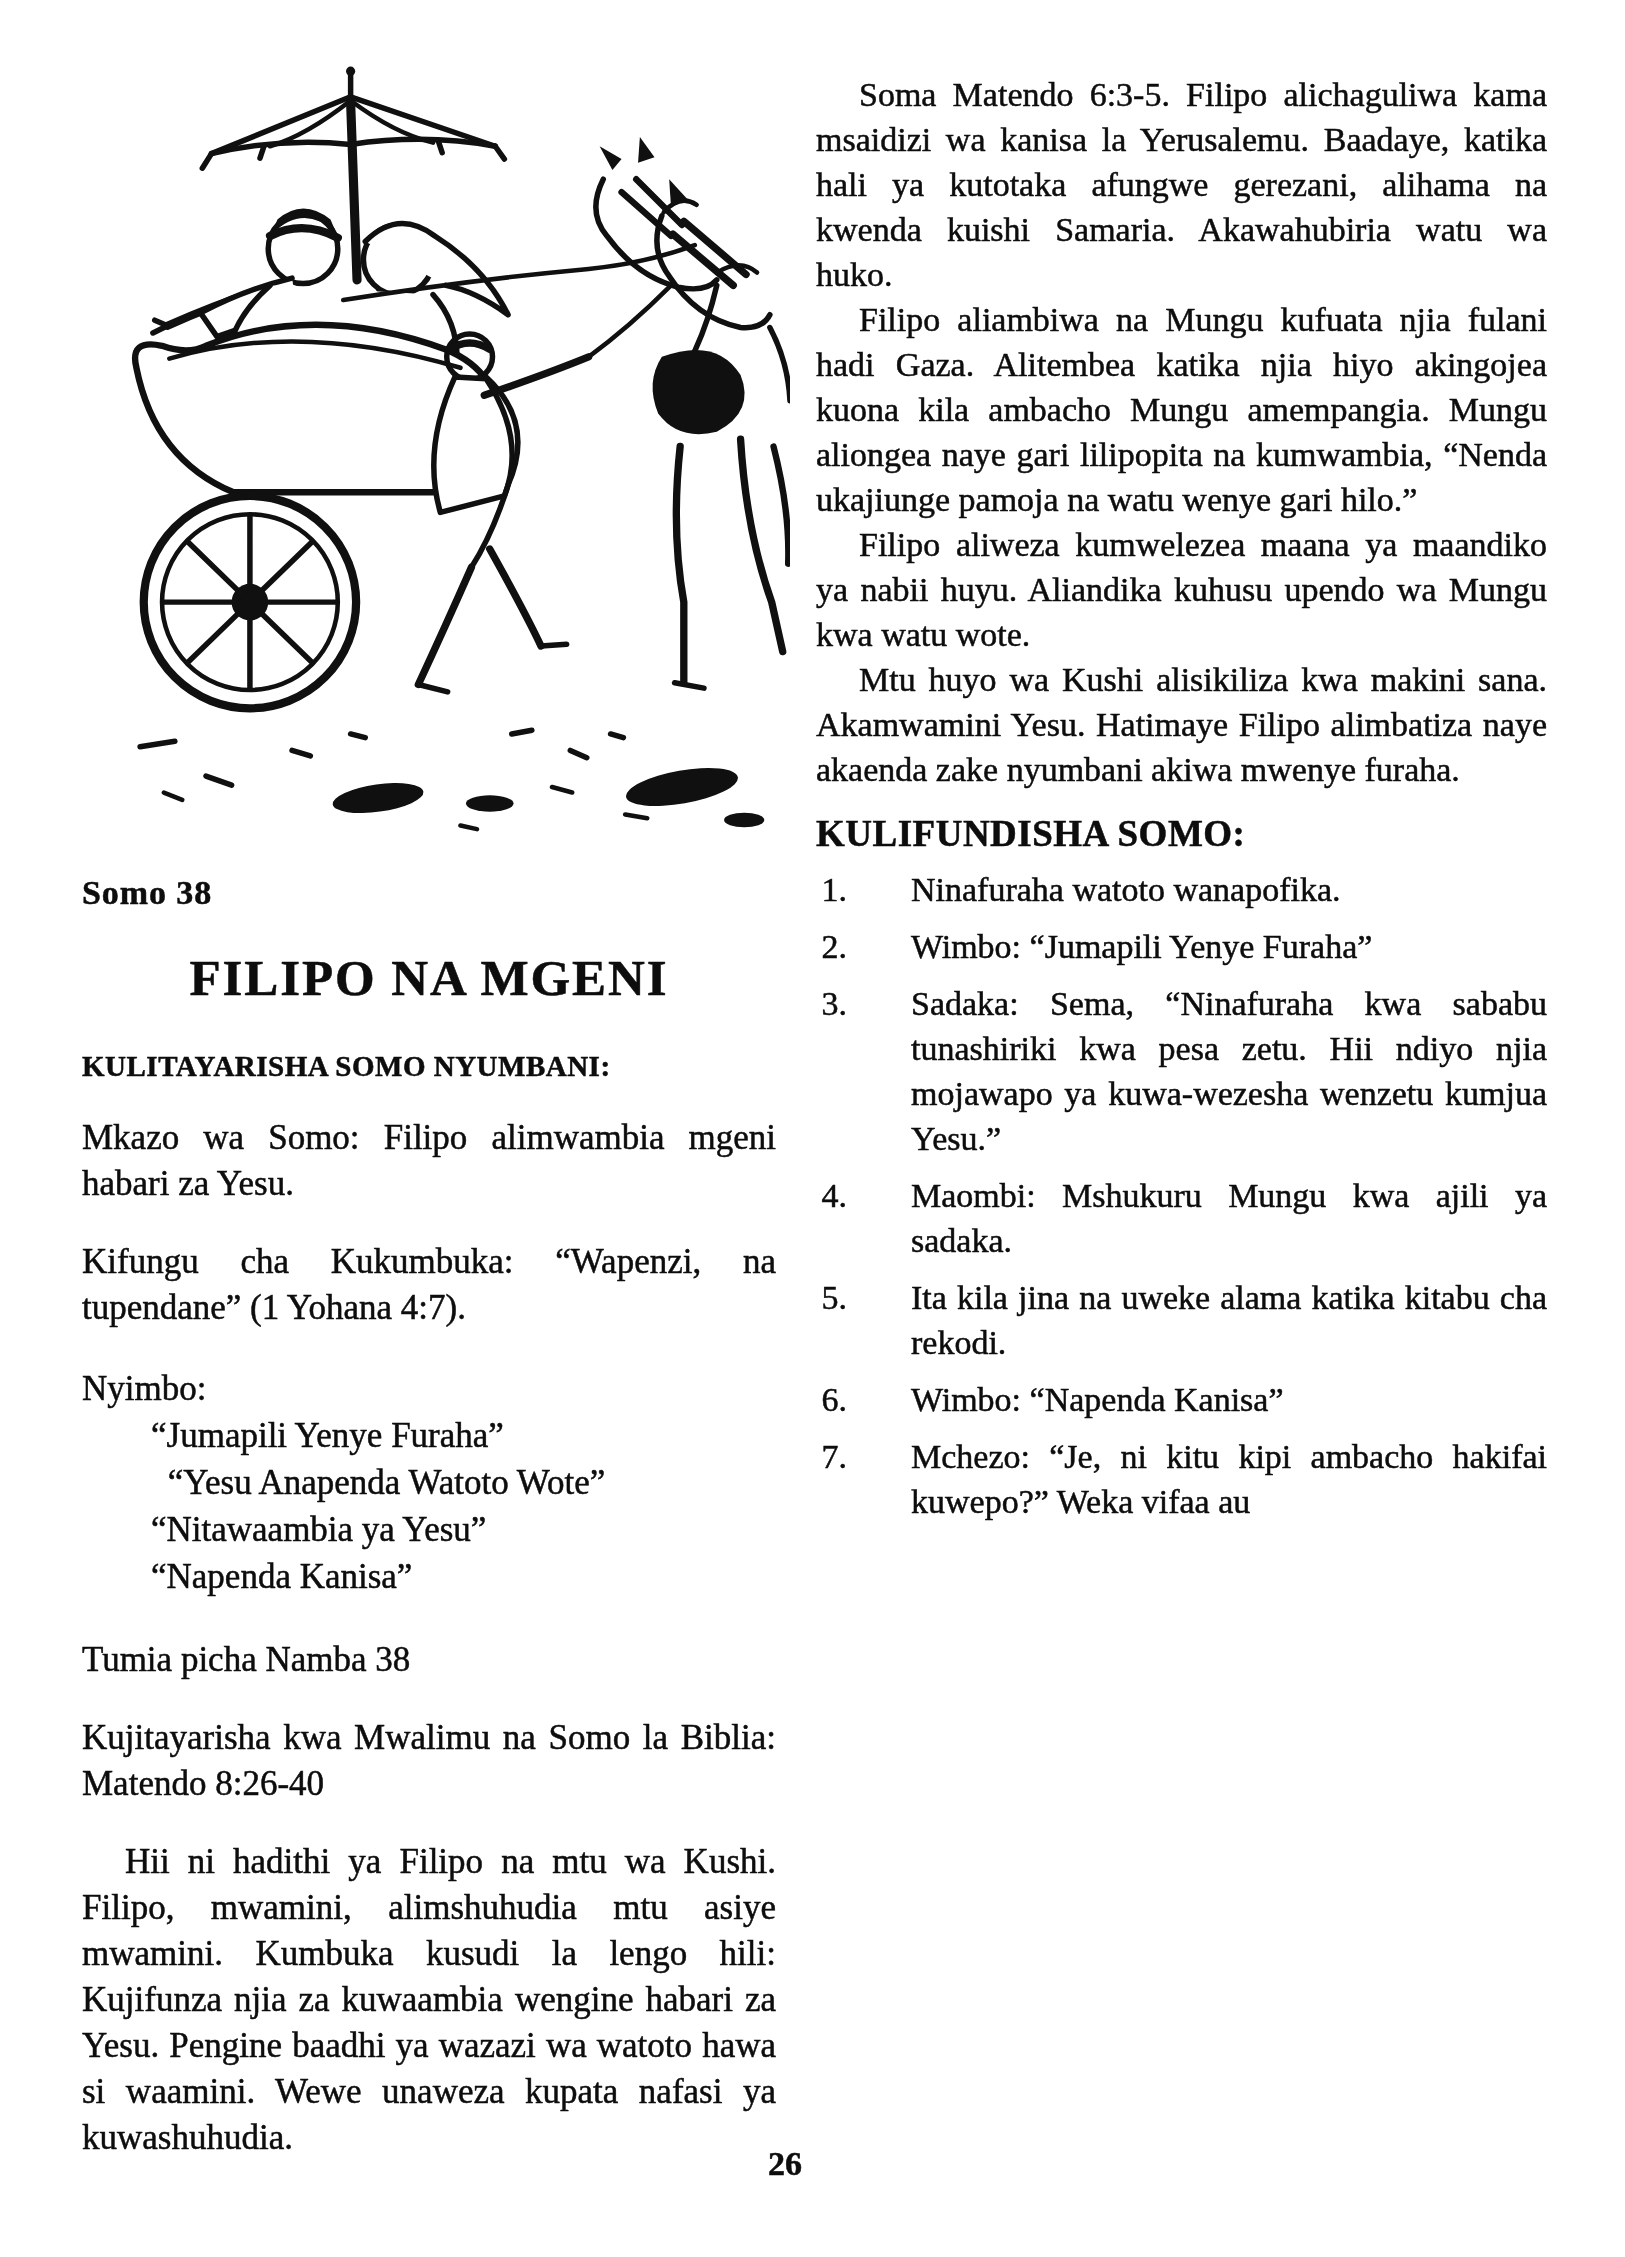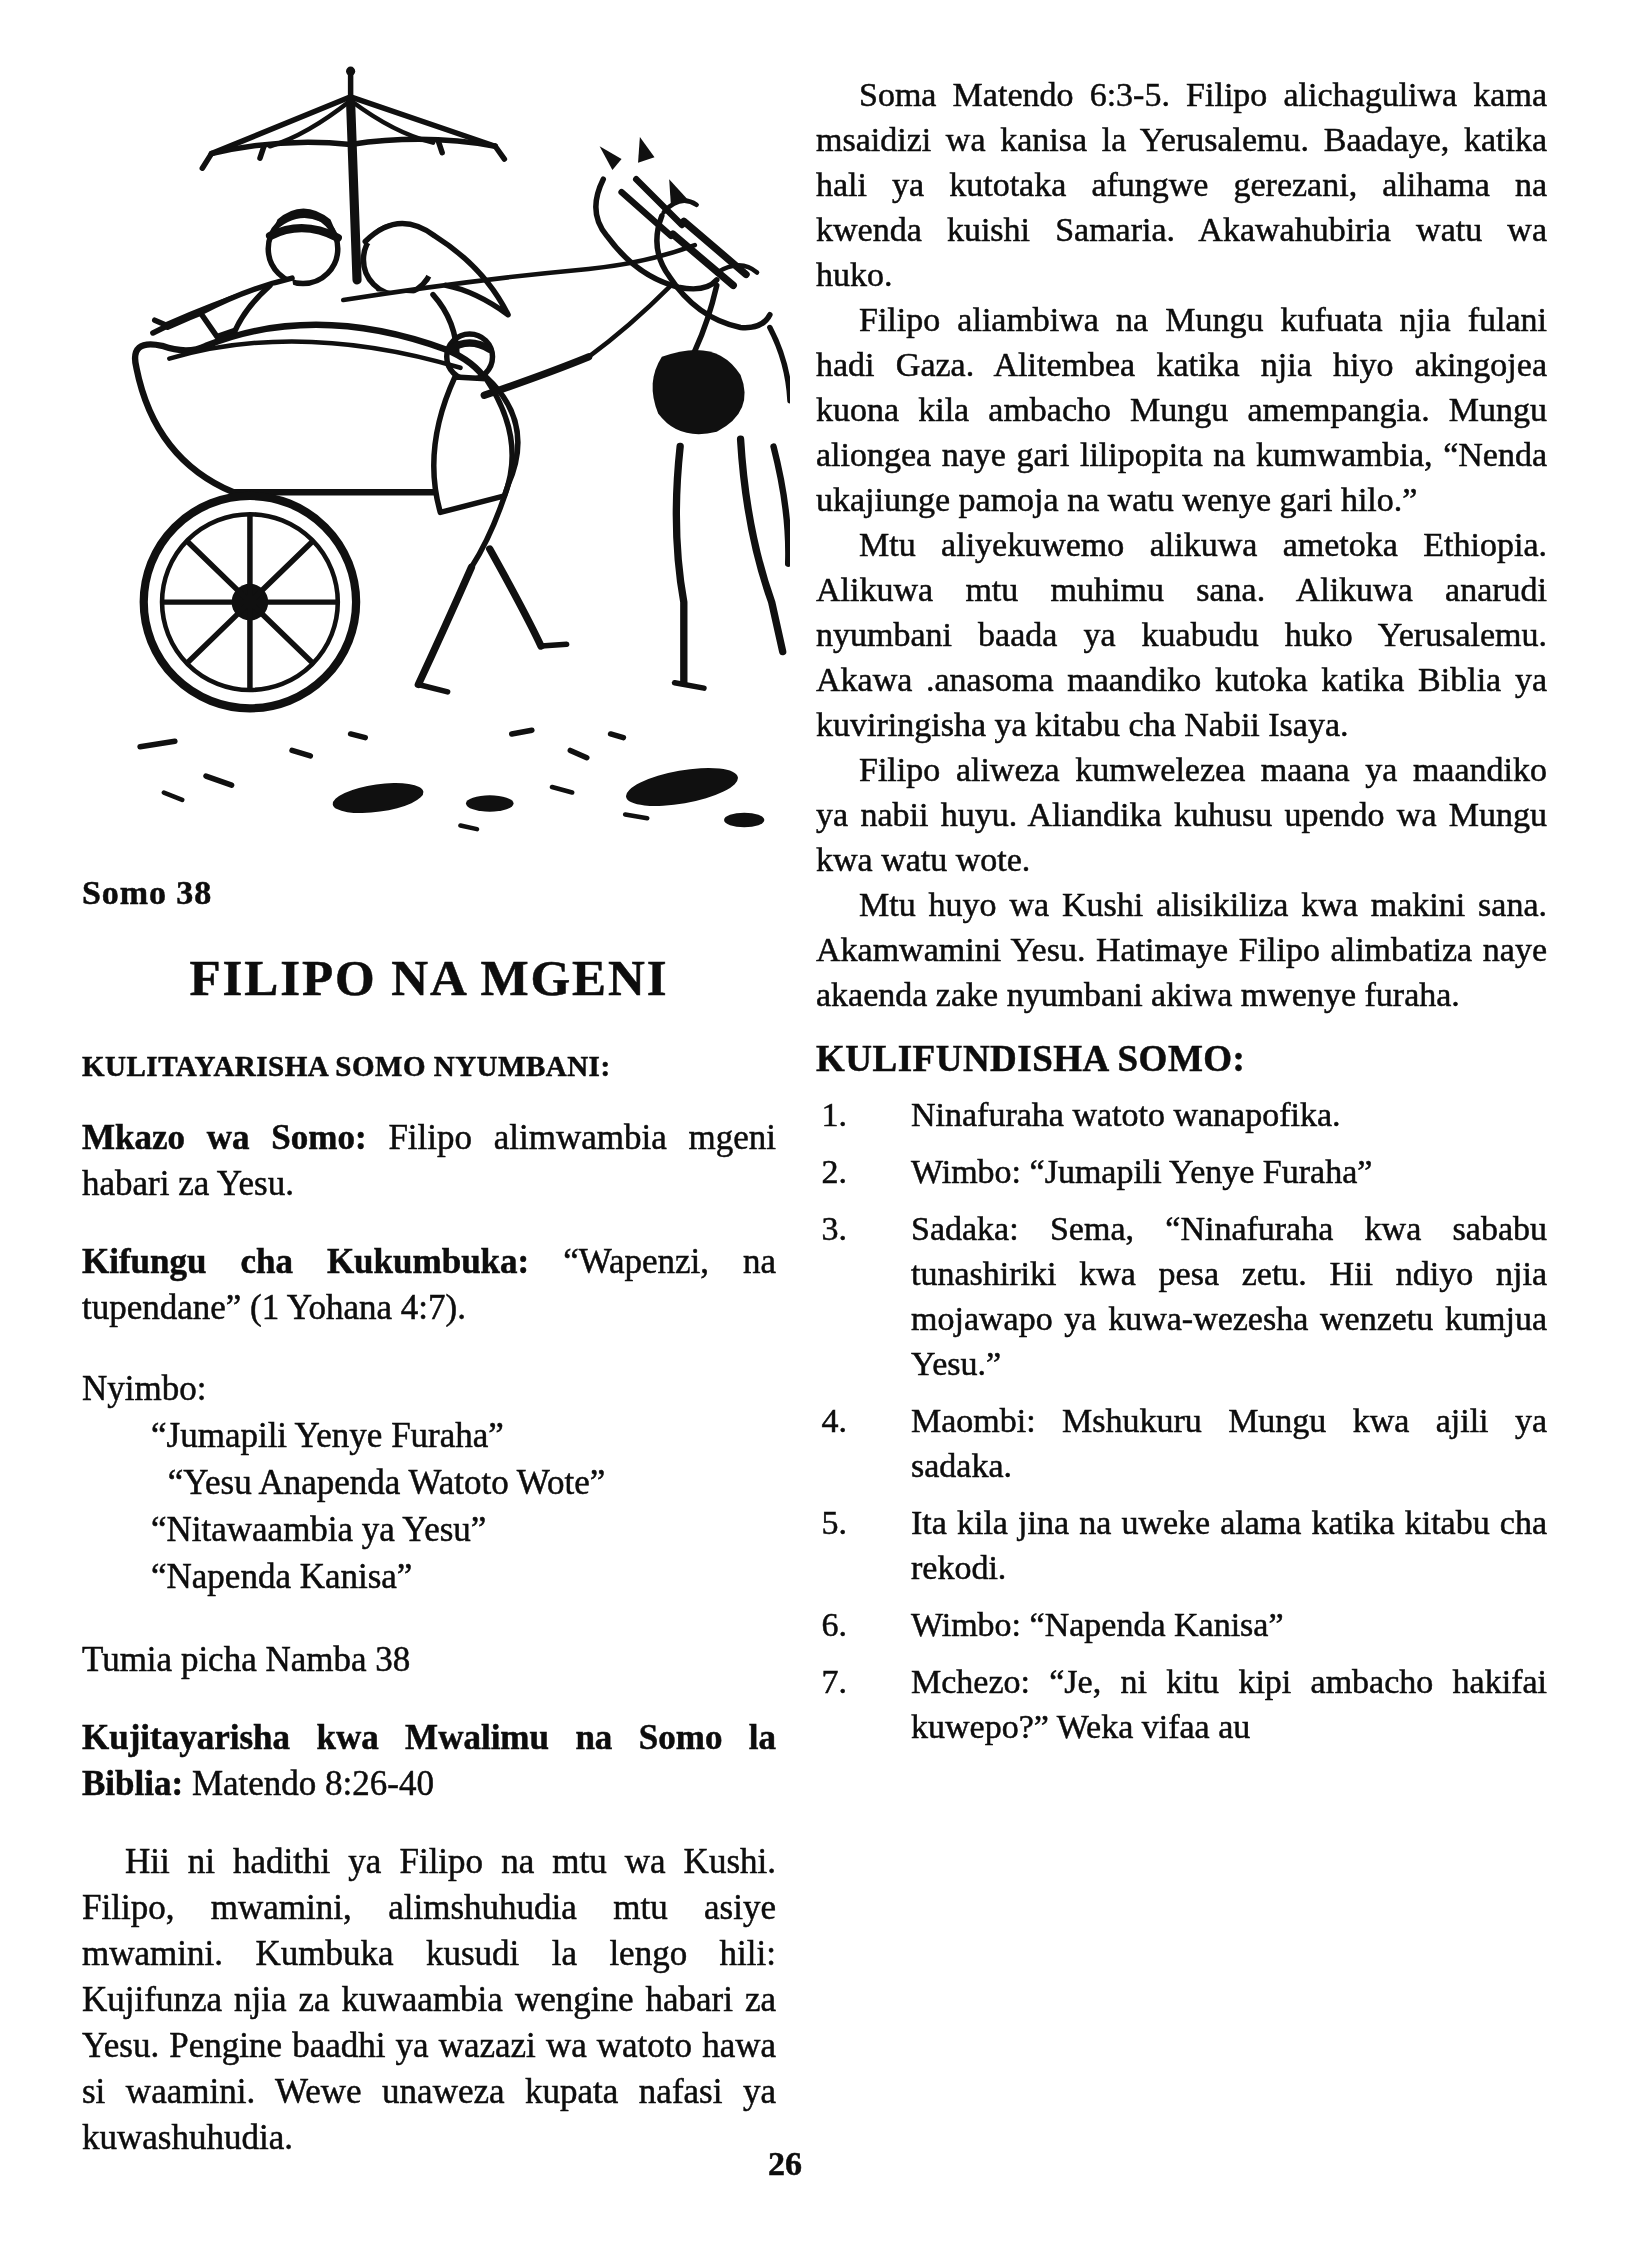--- a/index.html
+++ b/index.html
@@ -14,21 +14,21 @@
   .col-right{position:absolute;left:816px;top:72px;width:731px;}
 
   .illustration{width:714px;height:796px;margin-left:-5.6px;}
   .illustration svg{width:100%;height:100%;}
 
   .caption{margin-top:24px;text-align:left;font-weight:bold;font-size:34px;letter-spacing:0.9px;}
   .title{margin:37px 0 0 0;text-align:center;font-weight:bold;font-size:51px;letter-spacing:1.9px;}
   .heading{margin:43px 0 0 0;font-weight:bold;font-size:29px;letter-spacing:0.5px;}
 
   .col-left p{margin:32px 0 0 0;font-size:35px;line-height:46px;text-align:justify;}
-  .col-left .b{font-weight:bold;}
+  .col-left .b{font-weight:normal;}
   .songs-label{margin-top:35px !important;text-align:left;}
   .songs{margin:0 0 0 69px;font-size:35px;line-height:47px;}
   .indent-first{text-indent:43px;}
 
   .col-right p.story{margin:0;font-size:34px;line-height:45px;text-align:justify;text-indent:43px;}
   .teach-heading{margin:20.4px 0 9.3px 0;font-weight:bold;font-size:37px;letter-spacing:0.5px;}
   .step{position:relative;margin-top:12px;padding-left:95px;font-size:34px;line-height:45px;text-align:justify;min-height:45px;}
   .step .num{position:absolute;left:5.6px;top:0;}
 
   .page-number{position:absolute;left:768px;top:2145px;font-size:34px;font-weight:bold;}
@@ -134,21 +134,20 @@
     <p style="margin-top:37px;">Tumia picha Namba 38</p>
 
     <p><span class="b">Kujitayarisha kwa Mwalimu na Somo la Biblia:</span> <span>Matendo 8:26-40</span></p>
 
     <p class="indent-first">Hii ni hadithi ya Filipo na mtu wa Kushi. Filipo, mwamini, alimshuhudia mtu asiye mwamini. Kumbuka kusudi la lengo hili: Kujifunza njia za kuwaambia wengine habari za Yesu. Pengine baadhi ya wazazi wa watoto hawa si waamini. Wewe unaweza kupata nafasi ya kuwashuhudia.</p>
   </div>
 
   <div class="col-right">
     <p class="story">Soma Matendo 6:3-5. Filipo alichaguliwa kama msaidizi wa kanisa la Yerusalemu. Baadaye, katika hali ya kutotaka afungwe gerezani, alihama na kwenda kuishi Samaria. Akawahubiria watu wa huko.</p>
     <p class="story">Filipo aliambiwa na Mungu kufuata njia fulani hadi Gaza. Alitembea katika njia hiyo akingojea kuona kila ambacho Mungu amempangia. Mungu aliongea naye gari lilipopita na kumwambia, “Nenda ukajiunge pamoja na watu wenye gari hilo.”</p>
-    <p class="story">Mtu aliyekuwemo alikuwa ametoka Ethiopia. Alikuwa mtu muhimu sana. Alikuwa anarudi nyumbani baada ya kuabudu huko Yerusalemu. Akawa .anasoma maandiko kutoka katika Biblia ya kuviringisha ya kitabu cha Nabii Isaya.</p>
     <p class="story">Filipo aliweza kumwelezea maana ya maandiko ya nabii huyu. Aliandika kuhusu upendo wa Mungu kwa watu wote.</p>
     <p class="story">Mtu huyo wa Kushi alisikiliza kwa makini sana. Akamwamini Yesu. Hatimaye Filipo alimbatiza naye akaenda zake nyumbani akiwa mwenye furaha.</p>
 
     <h2 class="teach-heading">KULIFUNDISHA SOMO:</h2>
 
     <div class="step">
       <span class="num">1.</span>
       <span class="txt">Ninafuraha watoto wanapofika.</span>
     </div>
     <div class="step">

